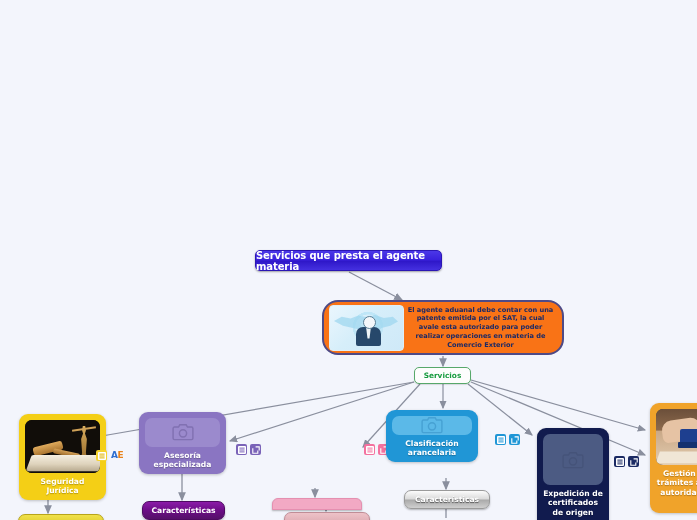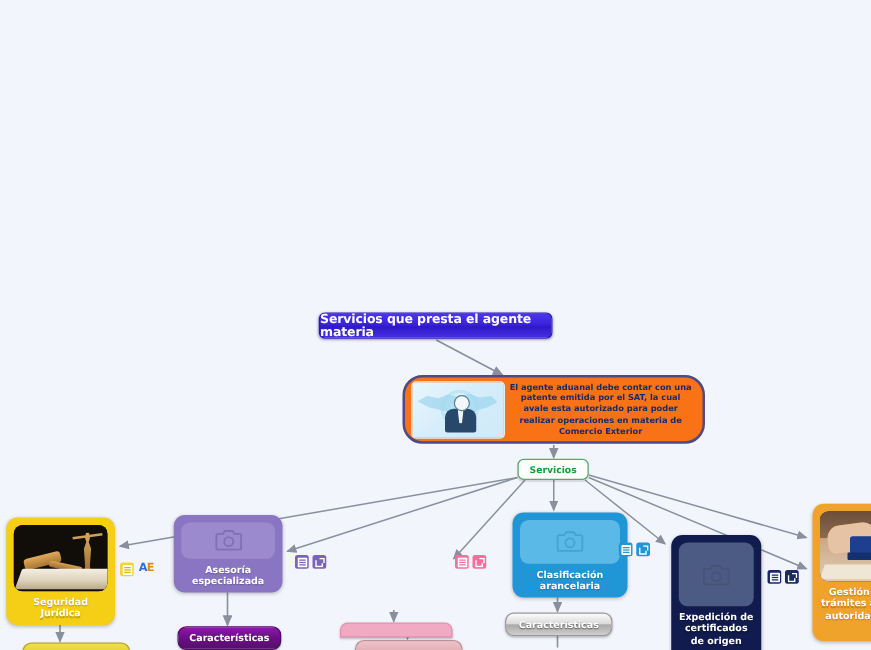--- a/index.html
+++ b/index.html
@@ -81,21 +81,21 @@
     width:100%;border-radius:7px;display:flex;align-items:center;justify-content:center;
     overflow:hidden;position:relative;
   }
   .card .cap{
     color:#ffffff;font-size:7.6px;font-weight:bold;line-height:1.22;
     text-align:center;margin-top:4px;text-shadow:0 1px 1px rgba(0,0,0,.25);
   }
   .cam{opacity:.42;}
 
   
-  .n-seguridad{left:5px;top:414px;width:87px;height:86px;background:#f4cf16;}
+  .n-seguridad{left:19px;top:414px;width:87px;height:86px;background:#f4cf16;}
   .n-seguridad .thumb{height:55px;background:#0c0a08;}
   .juris{position:absolute;inset:0;background:#110d09;}
   .juris .book{
     position:absolute;left:4px;bottom:2px;width:76px;height:17px;border-radius:2px;
     background:linear-gradient(to bottom,#f5efe2 0%,#ded3bc 60%,#b9ab90 100%);
     transform:perspective(30px) rotateX(16deg);
   }
   .juris .gavel-h{
     position:absolute;left:8px;top:24px;width:30px;height:9px;border-radius:3px;
     background:linear-gradient(to bottom,#d9a martin,#c08a3e);
@@ -118,21 +118,21 @@
 
   
   .n-asesoria{left:139px;top:412px;width:87px;height:62px;background:#8a75c2;}
   .n-asesoria .thumb{height:33px;background:#9b8acd;}
 
   
   .n-logistica{left:272px;top:410px;width:87px;height:78px;background:#f4719f;}
   .n-logistica .thumb{height:47px;background:#f89cbd;}
 
   
-  .n-clasif{left:410px;top:410px;width:92px;height:68px;background:#2096d6;}
+  .n-clasif{left:386px;top:410px;width:92px;height:52px;background:#2096d6;}
   .n-clasif .thumb{height:36px;background:#5bb9e8;}
 
   
   .n-exped{left:537px;top:428px;width:72px;height:106px;background:#111b4e;}
   .n-exped .thumb{height:51px;background:#4c5b83;}
 
   
   .n-tramites{left:650px;top:403px;width:72px;height:110px;background:#f0a32a;}
   .n-tramites .thumb{height:56px;background:#2a3340;}
   .stampimg{position:absolute;inset:0;

